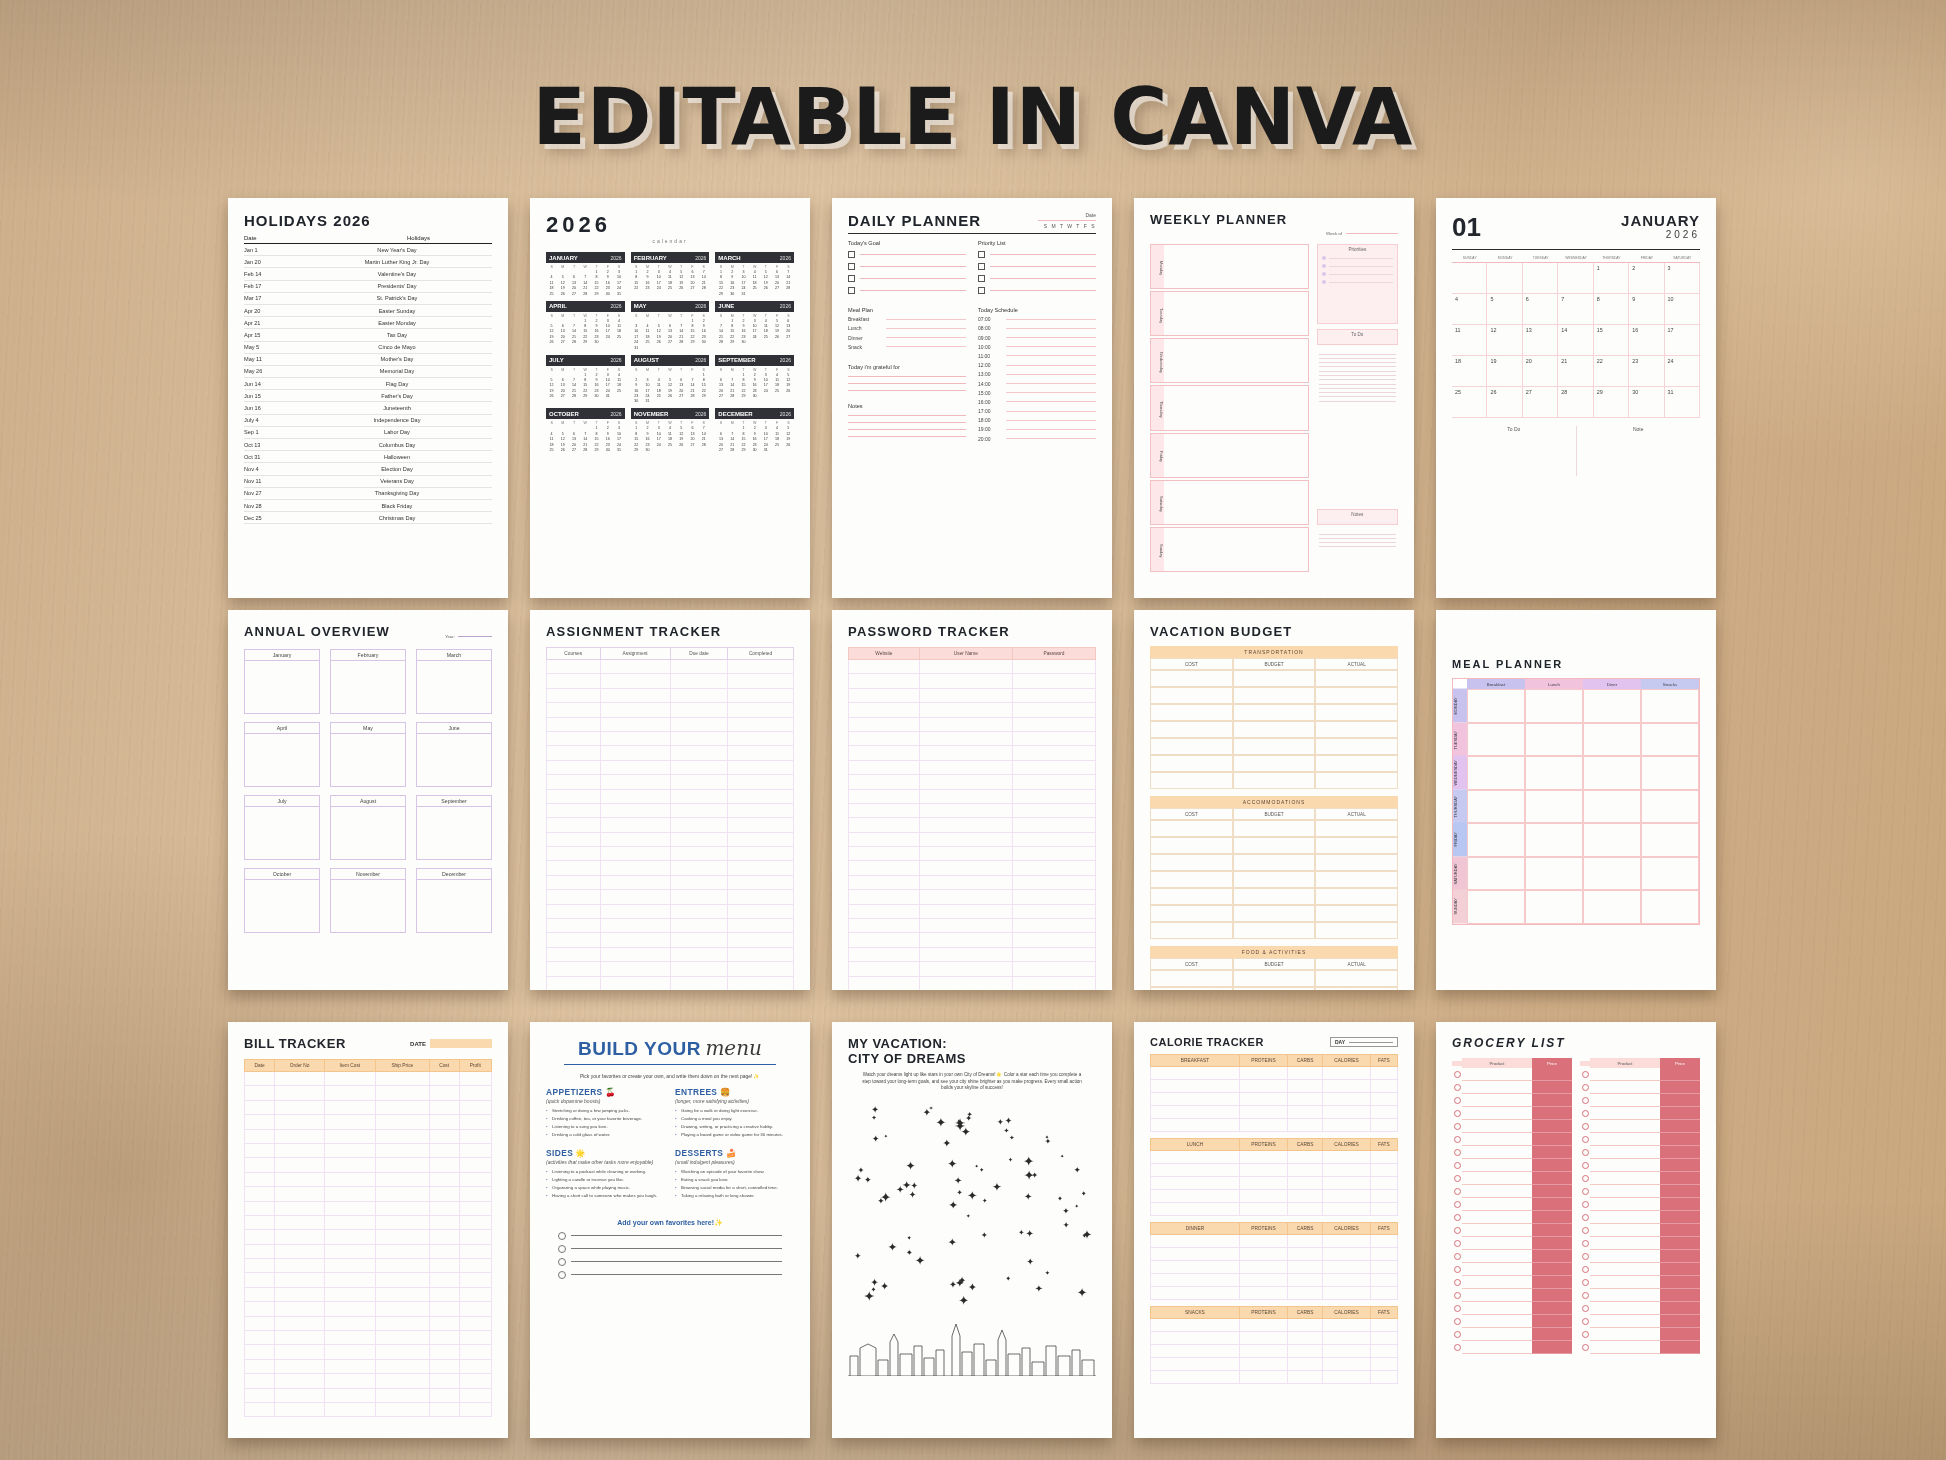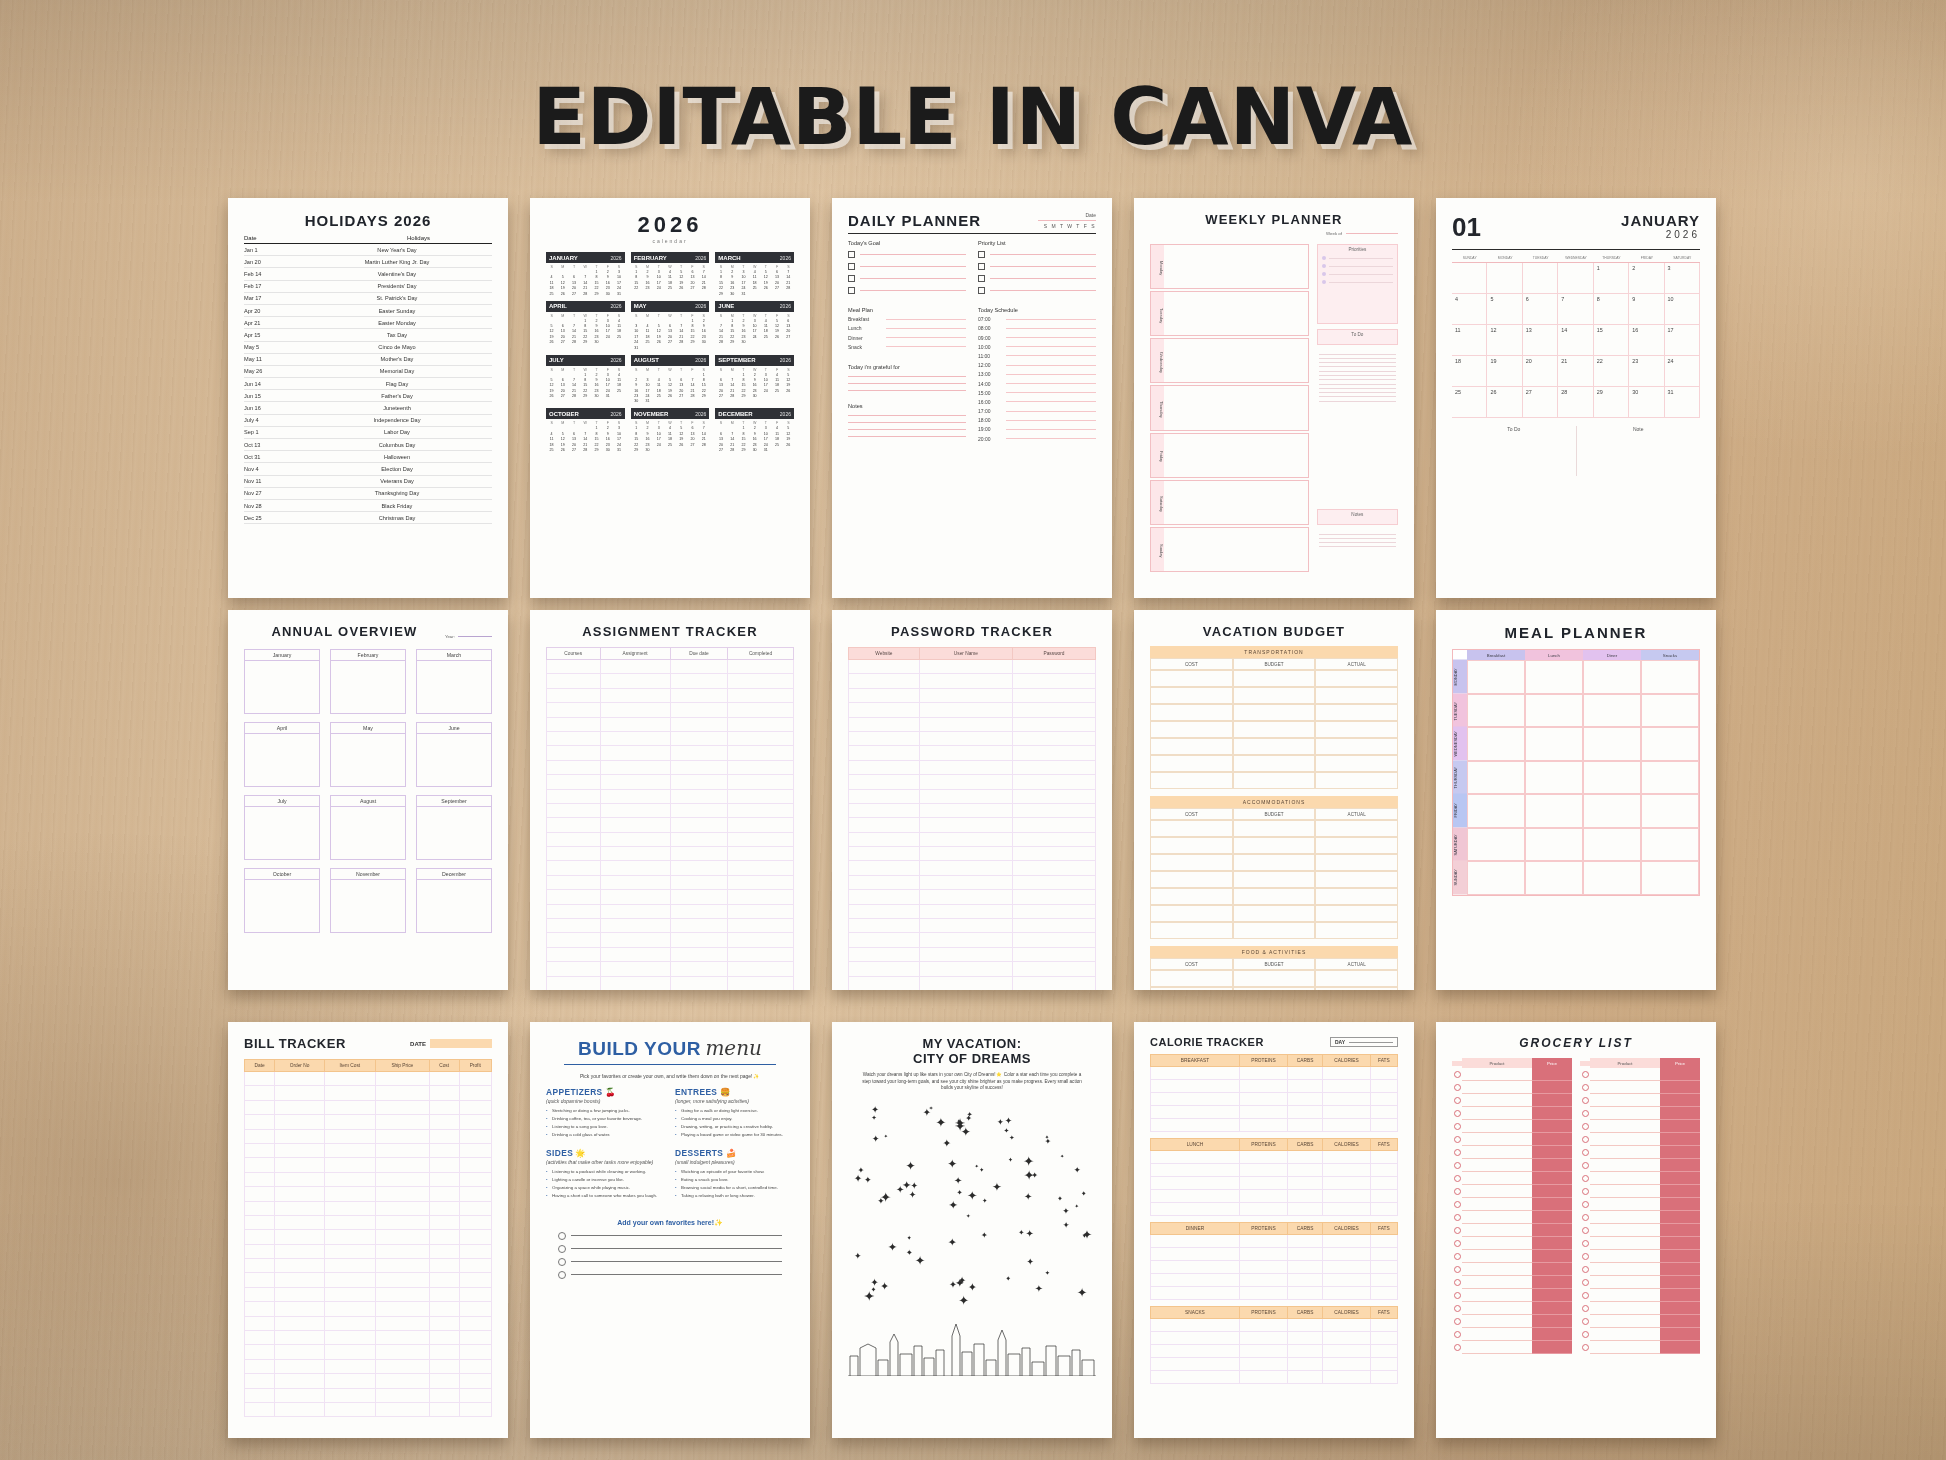--- a/index.html
+++ b/index.html
@@ -37,21 +37,21 @@
   .r0{top:0;height:400px;}
   .r1{top:412px;height:380px;}
   .r2{top:824px;height:416px;}
   .c0{left:0;width:280px;}
   .c1{left:302px;width:280px;}
   .c2{left:604px;width:280px;}
   .c3{left:906px;width:280px;}
   .c4{left:1208px;width:280px;}
 
   .pad{padding:14px 16px;box-sizing:border-box;height:100%;}
-  .ttl{text-align:center;font-weight:bold;color:#20242b;}
+  .ttl{text-align:left;font-weight:bold;color:#20242b;}
   .ttl-lg{font-size:15px;letter-spacing:1px;}
   .ttl-md{font-size:13px;letter-spacing:1.2px;}
   .hr{height:1px;background:#2b2b2b;margin:4px 0 6px;}
 
   
   .hol-head{display:flex;justify-content:space-between;font-size:6px;color:#222;border-bottom:1px solid #222;padding-bottom:2px;margin-top:6px;}
   .hol-row{display:flex;justify-content:space-between;font-size:5.6px;color:#333;padding:2.6px 0;border-bottom:0.5px solid #e4e4e4;}
   .hol-row .d{width:58px;}
   .hol-row .n{flex:1;text-align:center;}
 
@@ -1600,21 +1600,21 @@
             <div style="height: 10px;"></div>
             <div style="height: 10px;"></div>
             <div style="height: 10px;"></div>
           </div>
         </div>
     </div>
   </div>
 
   <div class="card r1 c4">
     <div class="pad">
-      <div class="ttl" style="font-size:15px;letter-spacing:2px;">MEAL PLANNER</div>
+      <div class="ttl" style="font-size:11px;letter-spacing:2px;margin-top:34px;">MEAL PLANNER</div>
       <div class="mp" id="meal-grid">
           <div class="hd" style="background: rgb(255, 255, 255);"></div>
           <div class="hd mon">Breakfast</div>
           <div class="hd tue">Lunch</div>
           <div class="hd wed">Diner</div>
           <div class="hd thu">Snacks</div>
           <div class="vlab mon">MONDAY</div>
           <div class="cell"></div>
           <div class="cell"></div>
           <div class="cell"></div>

